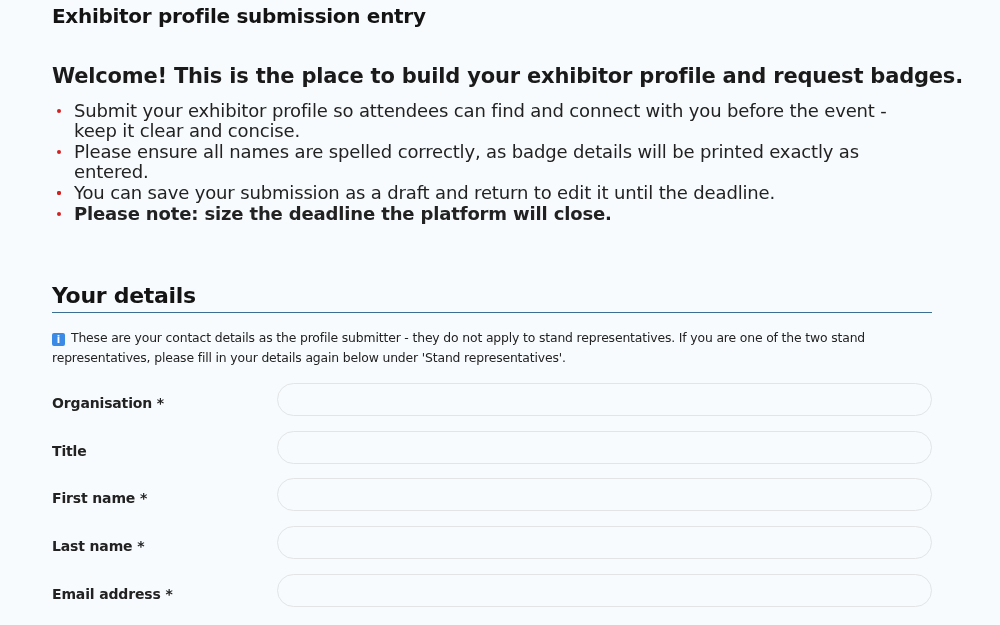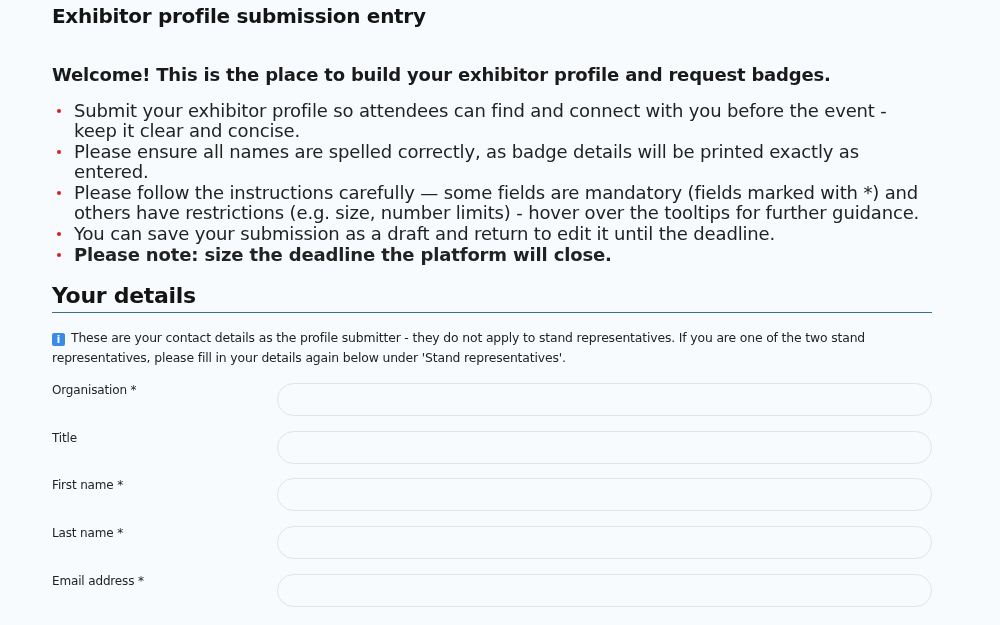--- a/index.html
+++ b/index.html
@@ -9,21 +9,21 @@
       font-family: "DejaVu Sans", sans-serif;
       color: #222;
     }
     .page { position: relative; width: 1000px; height: 625px; padding-left: 52px; padding-right: 68px; }
     h1 {
       position: absolute; left: 52px; top: 4px;
       font-size: 20px; font-weight: bold; color: #141414; letter-spacing: -0.3px;
     }
     h2.welcome {
       position: absolute; left: 52px; top: 64px;
-      font-size: 18px; font-weight: bold; color: #1a1a1a; letter-spacing: -0.2px; text-align: center;
+      font-size: 21px; font-weight: bold; color: #1a1a1a; letter-spacing: -0.2px; text-align: center;
     }
     ul.bullets {
       position: absolute; left: 52px; top: 101px; width: 880px;
       list-style: none;
     }
     ul.bullets li {
       position: relative; padding-left: 22px;
       font-size: 18px; line-height: 20px; color: #222;
       margin-bottom: 1px;
       letter-spacing: -0.15px;
@@ -45,22 +45,22 @@
       position: absolute; left: 52px; top: 328px; width: 880px;
       font-size: 12.4px; line-height: 20px; color: #222; letter-spacing: -0.15px;
     }
     .info-icon {
       display: inline-block; width: 13px; height: 13px; background: #3b8ae6;
       color: #fff; font-size: 10px; font-weight: bold; text-align: center; line-height: 13px;
       border-radius: 2px; vertical-align: -1px; margin-right: 6px;
     }
     .field-row { position: absolute; left: 52px; width: 880px; height: 34px; }
     .field-label {
-      position: absolute; left: 0; top: 0;
-      font-size: 12px; color: #222; letter-spacing: -0.15px;
+      position: absolute; left: 0; top: 12px;
+      font-size: 14px; color: #222; letter-spacing: -0.15px; font-weight: bold;
     }
     .field-input {
       position: absolute; left: 225px; top: 0; width: 655px; height: 33px;
       border: 1.5px solid #e2e4e6; border-radius: 17px; background: #f8fbfd;
       font-size: 13px; padding: 0 14px; outline: none;
       font-family: "DejaVu Sans", sans-serif;
     }
   </style>
 </head>
 <body>
@@ -73,21 +73,20 @@
     <li>
       <span class="dot"></span>
       <span>Submit your exhibitor profile so attendees can find and connect with you before the event - keep it clear and concise.</span>
     </li>
     <li>
       <span class="dot"></span>
       <span>Please ensure all names are spelled correctly, as badge details will be printed exactly as entered.</span>
     </li>
     <li>
       <span class="dot"></span>
-      <span>Please follow the instructions carefully — some fields are mandatory (fields marked with *) and others have restrictions (e.g. size, number limits) - hover over the tooltips for further guidance.</span>
     </li>
     <li>
       <span class="dot"></span>
       <span>You can save your submission as a draft and return to edit it until the deadline.</span>
     </li>
     <li class="strong">
       <span class="dot"></span>
       <span>Please note: size the deadline the platform will close.</span>
     </li>
   </ul>

